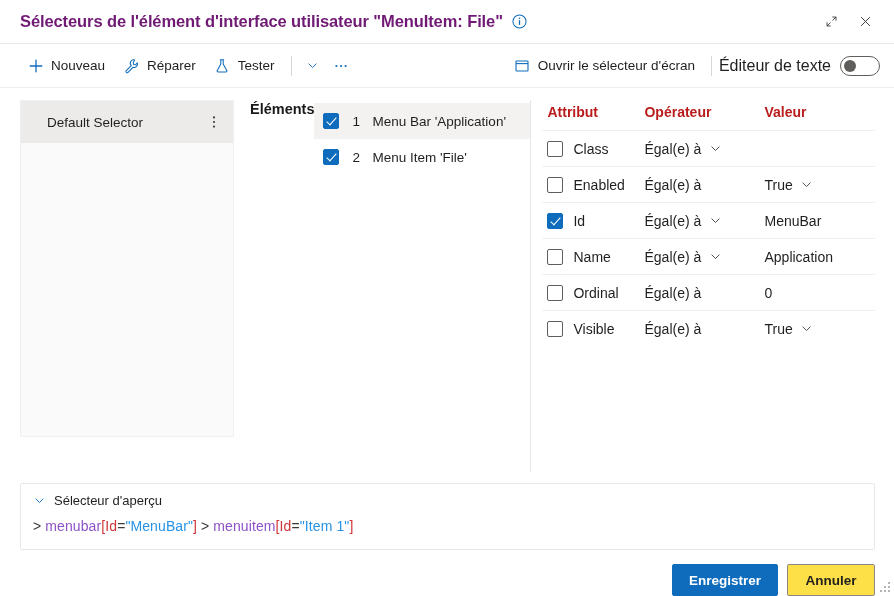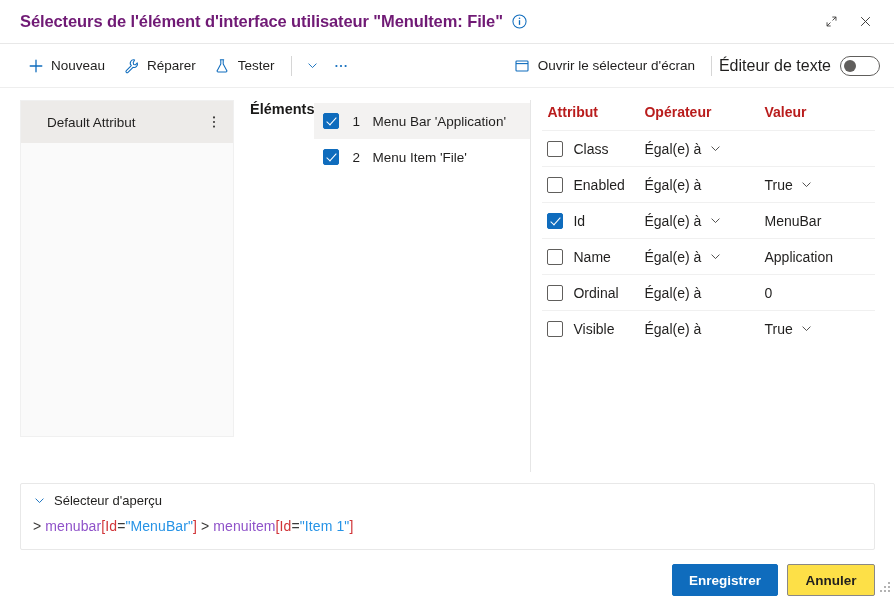--- a/index.html
+++ b/index.html
@@ -428,21 +428,21 @@
     <span class="toggle-label">Éditeur de texte</span>
     <span class="toggle">
       <span class="knob"></span>
     </span>
   </div>
 
   <div class="body">
 
     <div class="selector-panel">
       <div class="selector-item">
-        <span class="selector-item-label">Default Attribut</span>
+        <span class="selector-item-label">Default Selector</span>
         <span class="more-icon">
           <svg width="16" height="16" viewBox="0 0 16 16" aria-hidden="true">
             <circle cx="8" cy="3.4" r="1.05" fill="#3b3a39"></circle>
             <circle cx="8" cy="8" r="1.05" fill="#3b3a39"></circle>
             <circle cx="8" cy="12.6" r="1.05" fill="#3b3a39"></circle>
           </svg>
         </span>
       </div>
     </div>
 

